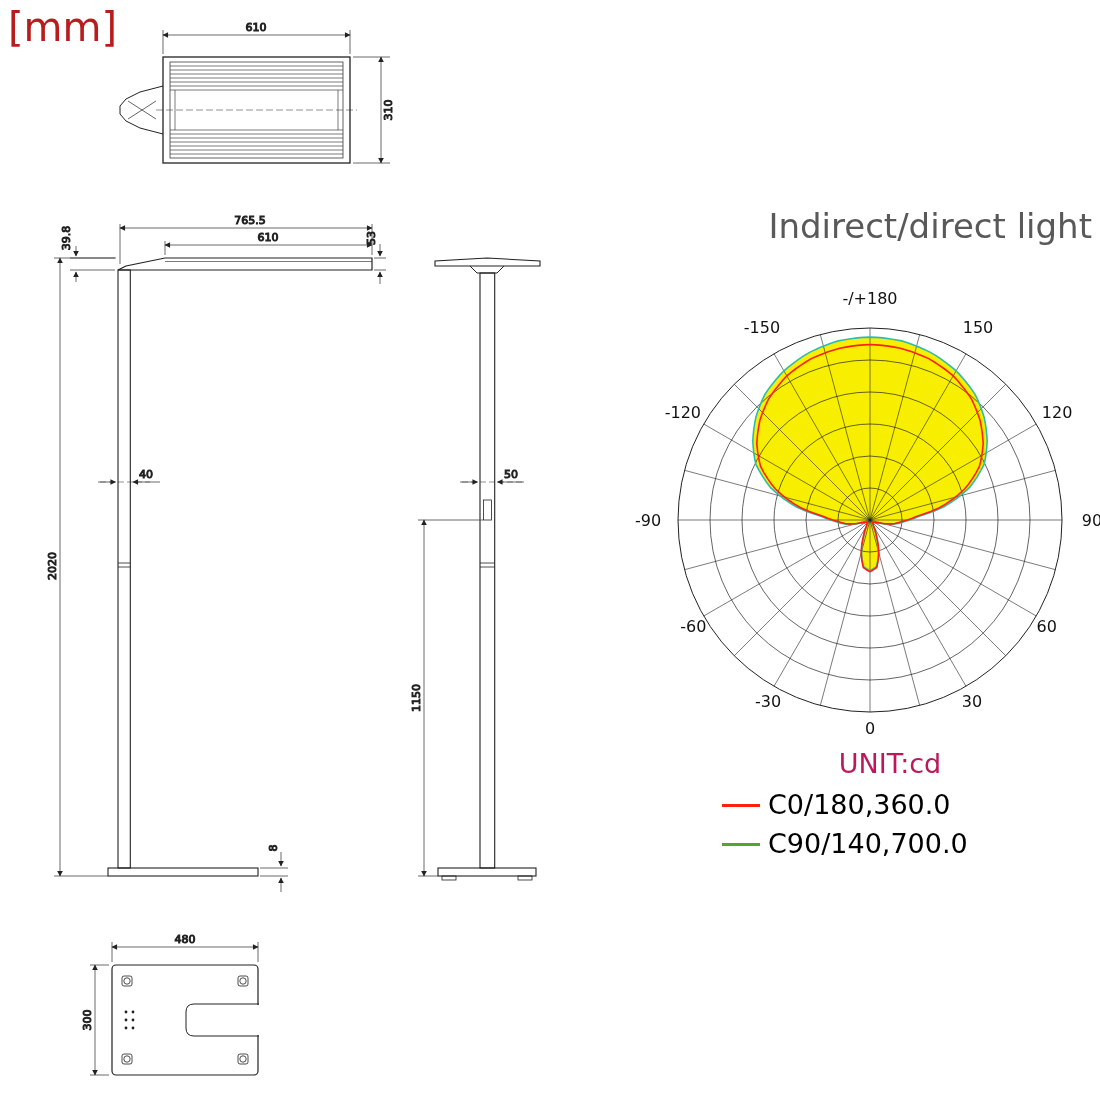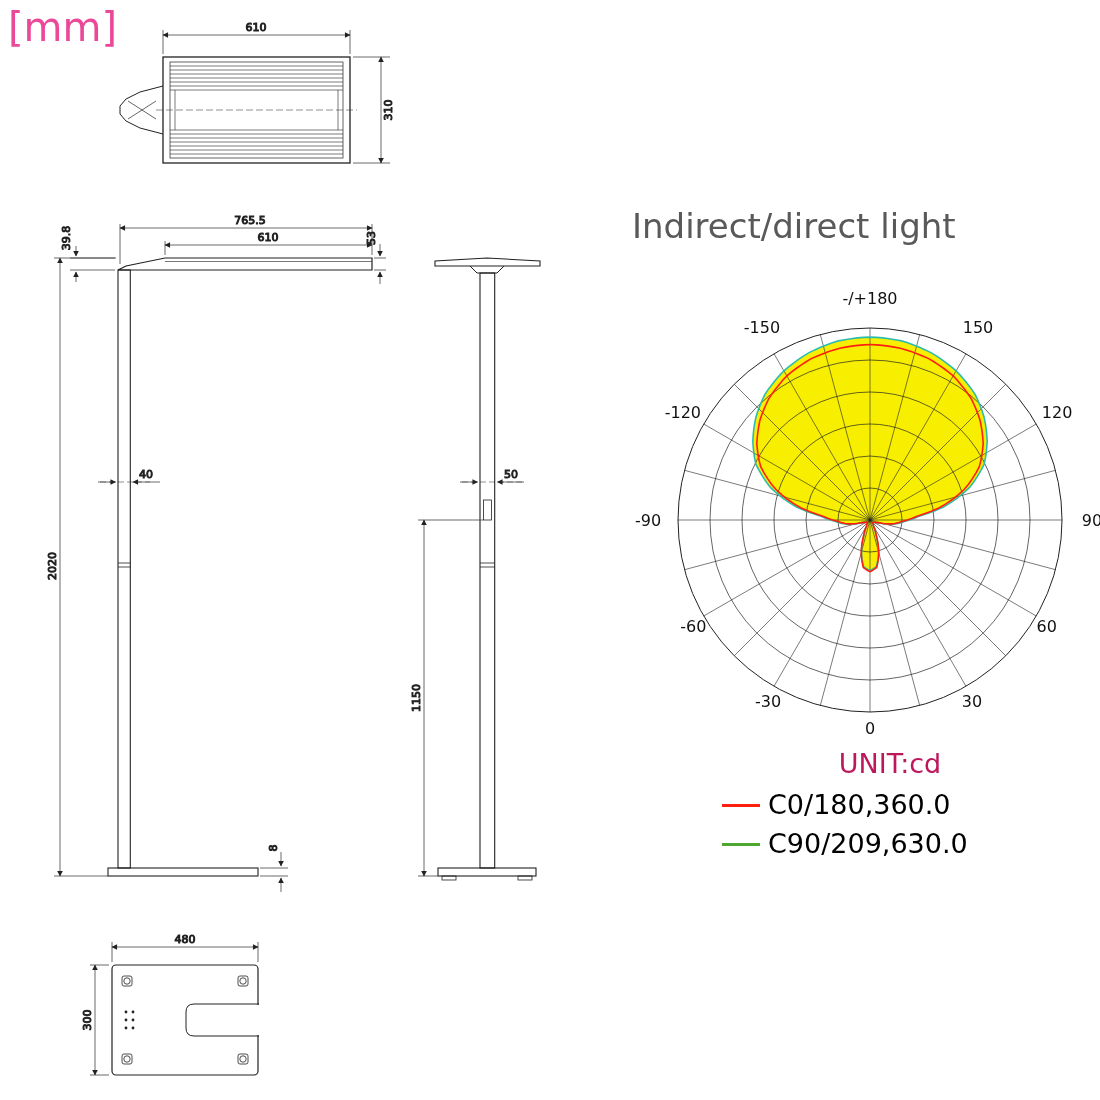--- a/index.html
+++ b/index.html
@@ -1,22 +1,22 @@
 <!DOCTYPE html>
 <html><head>
 <meta charset="utf-8">
 <style>
   html,body{margin:0;padding:0;background:#fff;}
   #page{position:relative;width:1100px;height:1100px;background:#ffffff;overflow:hidden;
         font-family:"DejaVu Sans","Liberation Sans",sans-serif;color:#111;}
   svg{font-family:"DejaVu Sans","Liberation Sans",sans-serif;}
   .dim{font-size:11px;fill:#111;}
   .abs{position:absolute;}
-  #unit-note{left:8px;top:4px;font-size:40px;color:#ec4899;}
-  #chart-title{left:632px;top:206px;width:460px;text-align:left;font-size:34px;color:#595959;}
+  #unit-note{left:8px;top:4px;font-size:40px;color:#b91c1c;}
+  #chart-title{left:632px;top:206px;width:460px;text-align:right;font-size:34px;color:#595959;}
   #unit-cd{left:700px;top:748px;width:380px;text-align:center;font-size:27px;color:#be185d;}
   #legend{left:722px;top:789px;display:flex;flex-direction:column;gap:7px;}
   .legend-row{display:flex;align-items:center;gap:8px;}
   .legend-swatch{width:38px;height:3px;background:#888;}
   .legend-label{font-size:27px;color:#000;line-height:1.2;}
 </style>
 </head>
 <body>
 
 <div id="page">
@@ -231,17 +231,17 @@
 
   <div class="abs" id="unit-cd">UNIT:cd</div>
 
   <div class="abs" id="legend">
     <div class="legend-row">
       <span class="legend-swatch" style="background: rgb(255, 31, 15);"></span>
       <span class="legend-label">C0/180,360.0</span>
     </div>
     <div class="legend-row">
       <span class="legend-swatch" style="background: rgb(78, 167, 46);"></span>
-      <span class="legend-label">C90/209,630.0</span>
+      <span class="legend-label">C90/140,700.0</span>
     </div>
   </div>
 
 </div>
 
 </body></html>

